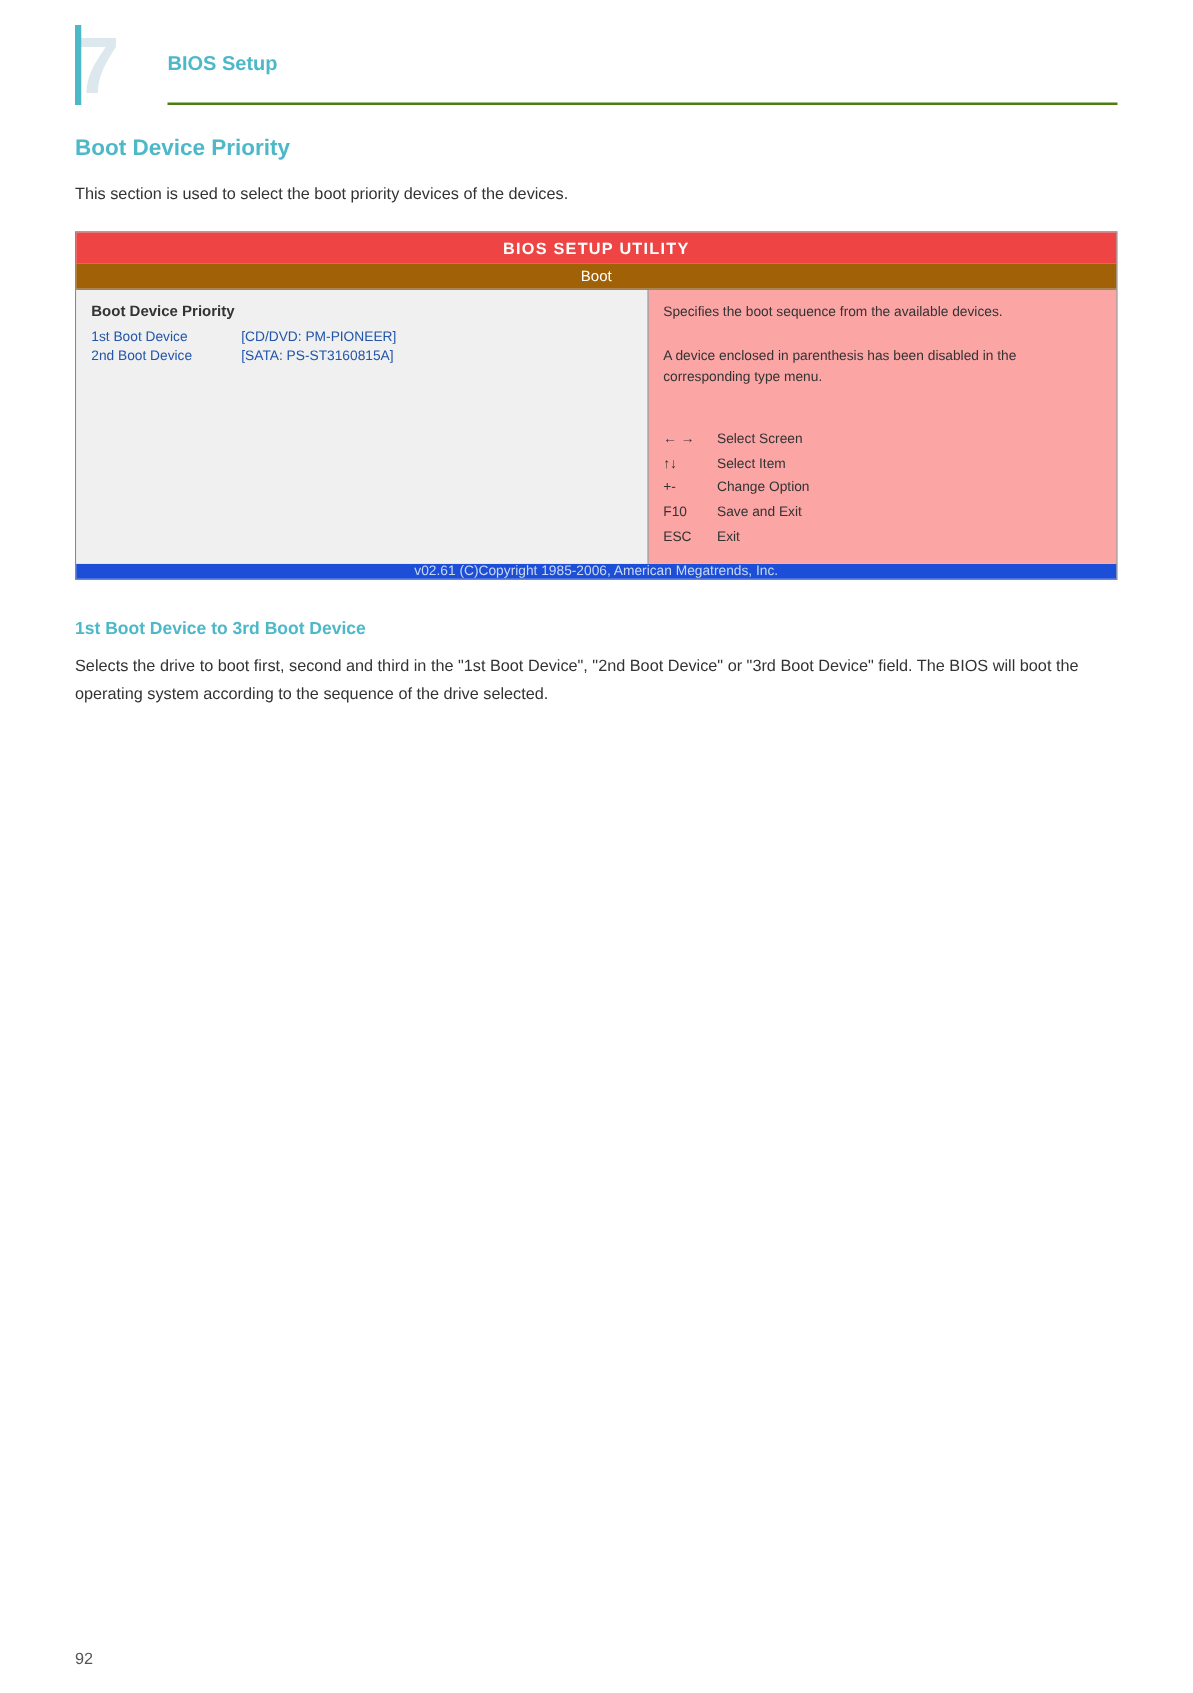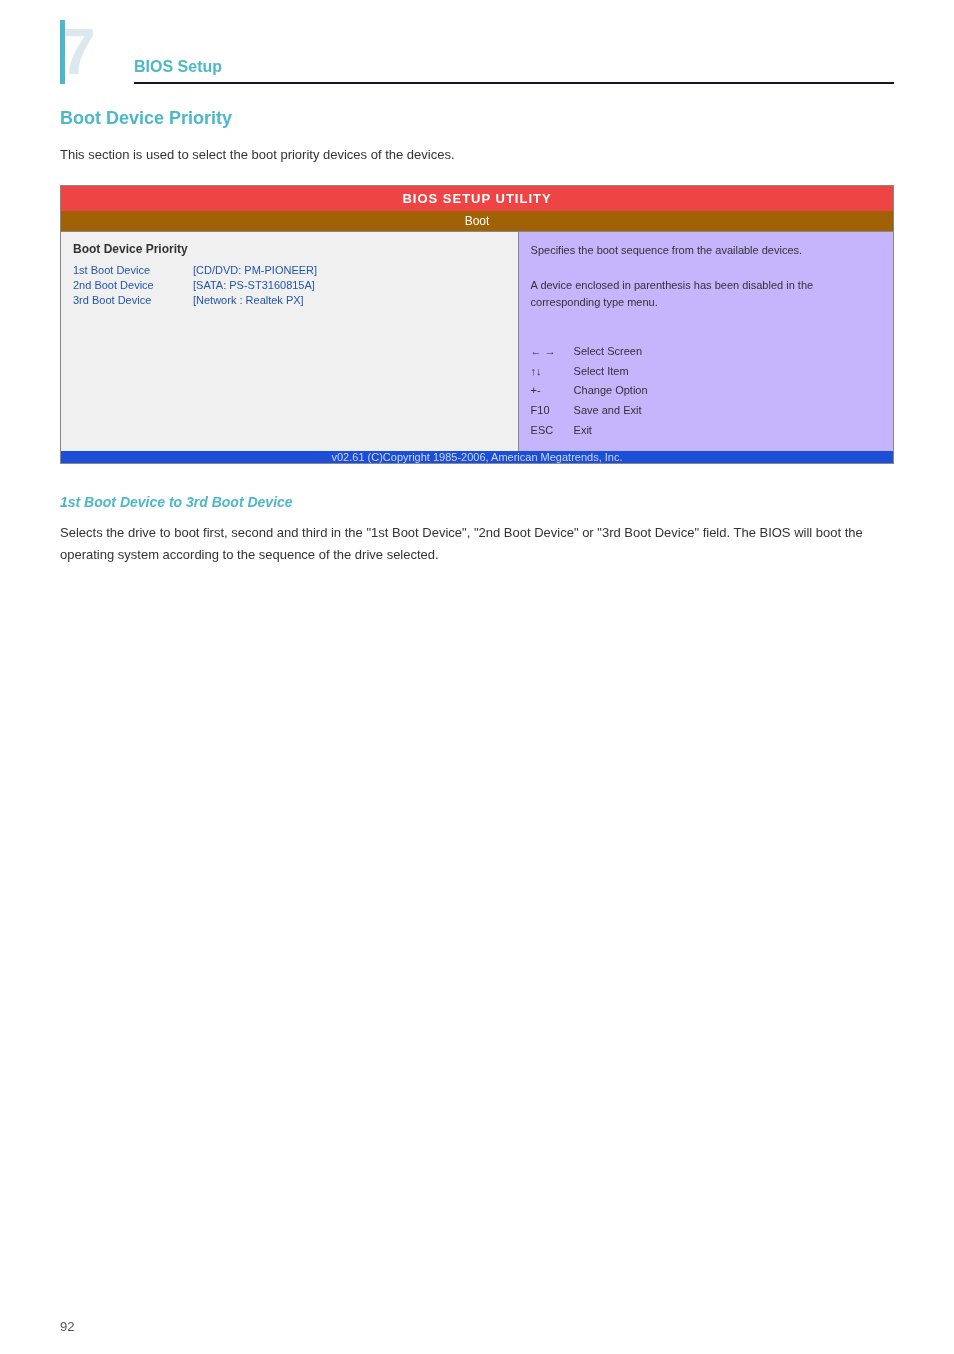--- a/index.html
+++ b/index.html
@@ -70,21 +70,21 @@
     .bios-left-panel {
       flex: 0 0 55%;
       border-right: 1px solid #888;
       padding: 10px 12px;
       background: #f0f0f0;
     }
 
     .bios-right-panel {
       flex: 0 0 45%;
       padding: 10px 12px;
-      background: #c4b5fd;
+      background: #fca5a5;
     }
 
     .boot-device-priority-label {
       font-size: 12px;
       color: #333;
       font-weight: bold;
       margin-bottom: 8px;
     }
 
     .boot-device-row {
@@ -142,21 +142,20 @@
       padding: 0;
     }
 
     
     .subsection-title {
       font-size: 14px;
       font-weight: bold;
       color: #4db8c8;
       margin-bottom: 12px;
       margin-top: 10px;
-      font-style: italic;
     }
 
     .subsection-body {
       font-size: 13px;
       color: #333;
       line-height: 1.7;
     }
 
     .page-number {
       position: absolute;
@@ -191,22 +190,22 @@
       position: absolute;
       left: 0;
       top: 0;
       bottom: 0;
       width: 5px;
       background: #4db8c8;
     }
 
     .title-line {
       flex: 1;
-      border-bottom: 2px solid #0f172a;
-      padding-bottom: 6px;
+      border-bottom: 2px solid #4d7c0f;
+      padding-bottom: 21px;
     }
 
     .title-text {
       font-size: 16px;
       font-weight: bold;
       color: #4db8c8;
     }
   </style>
 </head>
 <body>
@@ -235,24 +234,20 @@
       <div class="bios-left-panel">
         <div class="boot-device-priority-label">Boot Device Priority</div>
         <div class="boot-device-row">
           <span class="boot-device-name">1st Boot Device</span>
           <span class="boot-device-value">[CD/DVD: PM-PIONEER]</span>
         </div>
         <div class="boot-device-row">
           <span class="boot-device-name">2nd Boot Device</span>
           <span class="boot-device-value">[SATA: PS-ST3160815A]</span>
         </div>
-        <div class="boot-device-row">
-          <span class="boot-device-name">3rd Boot Device</span>
-          <span class="boot-device-value">[Network : Realtek PX]</span>
-        </div>
       </div>
 
       <div class="bios-right-panel">
         <div class="right-panel-help">
           Specifies the boot sequence from the available devices.<br><br>
           A device enclosed in parenthesis has been disabled in the corresponding type menu.
         </div>
         <div class="right-panel-keys">
           <div class="key-row">
             <span class="key-symbol">← →</span>

